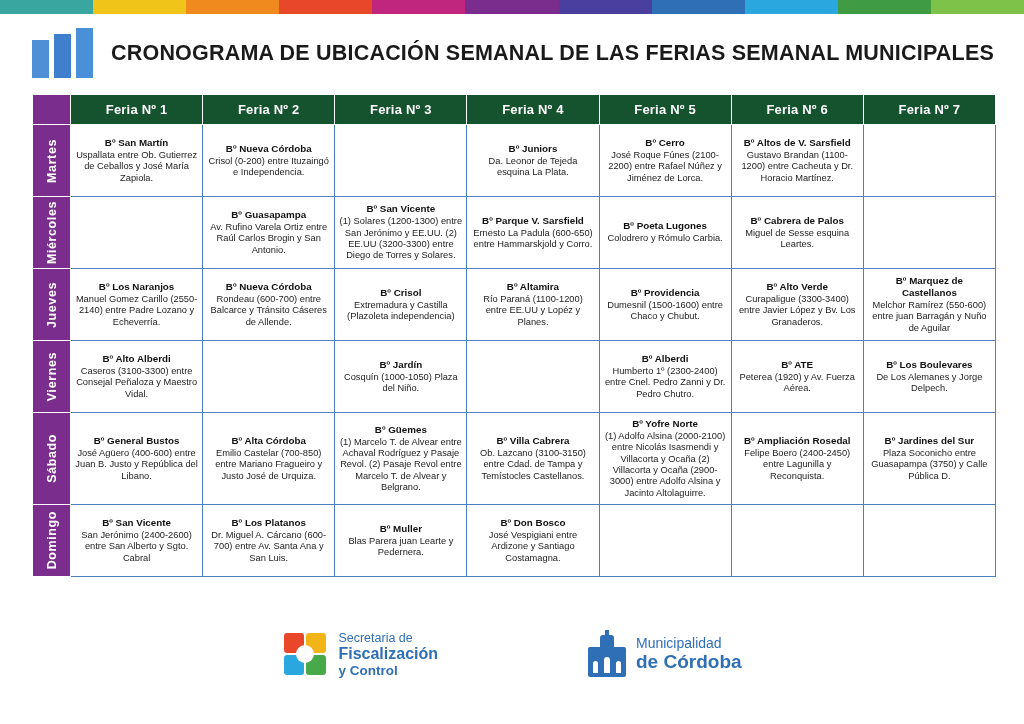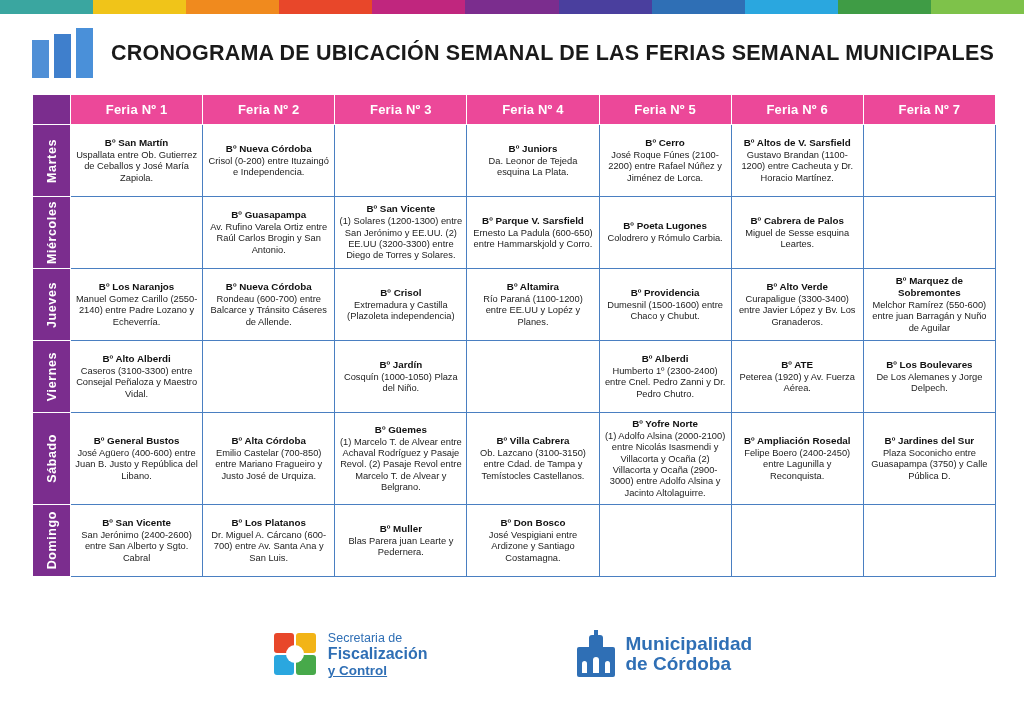--- a/index.html
+++ b/index.html
@@ -49,21 +49,21 @@
   }
   table.sched col.daycol { width: 38px; }
   table.sched col.feriacol { width: 132px; }
 
   table.sched th.corner {
     background: #7b2d8e;
     border: 1px solid #ffffff;
     width: 38px;
   }
   table.sched th.feria-head {
-    background: #ec4899;
+    background: #14532d;
     color: #ffffff;
     font-size: 13px;
     font-weight: bold;
     height: 30px;
     border: 1px solid #ffffff;
     text-align: center;
     letter-spacing: .2px;
   }
   td.day {
     background: #7b2d8e;
@@ -116,33 +116,33 @@
   }
   .fisc-mark i { position: absolute; width: 20px; height: 20px; border-radius: 3px; }
   .fisc-mark i.q1 { left: 2px; top: 2px; background: #e8472a; }
   .fisc-mark i.q2 { left: 24px; top: 2px; background: #f2b417; }
   .fisc-mark i.q3 { left: 2px; top: 24px; background: #2aa7df; }
   .fisc-mark i.q4 { left: 24px; top: 24px; background: #47a94a; }
   .fisc-mark .cut { position: absolute; left: 14px; top: 14px; width: 18px; height: 18px; background: #ffffff; border-radius: 50%; }
   .fisc-text { line-height: 1.12; }
   .fisc-text .l1 { font-size: 12.5px; color: #2f6fb5; }
   .fisc-text .l2 { font-size: 16px; font-weight: bold; color: #2f6fb5; }
-  .fisc-text .l3 { font-size: 13.5px; font-weight: bold; color: #2f6fb5; text-decoration: underline; }
+  .fisc-text .l3 { font-size: 13.5px; font-weight: bold; color: #2f6fb5; }
 
   .muni-mark {
     width: 38px; height: 46px; position: relative;
   }
   .muni-mark .base { position: absolute; bottom: 0; left: 0; width: 38px; height: 30px; background: #2f6fb5; border-radius: 2px; }
   .muni-mark .tower { position: absolute; bottom: 28px; left: 12px; width: 14px; height: 14px; background: #2f6fb5; border-radius: 3px 3px 0 0; }
   .muni-mark .dot { position: absolute; bottom: 42px; left: 17px; width: 4px; height: 5px; background: #2f6fb5; }
   .muni-mark .w1 { position: absolute; bottom: 4px; left: 5px; width: 5px; height: 12px; background: #ffffff; border-radius: 3px 3px 0 0; }
   .muni-mark .w2 { position: absolute; bottom: 4px; left: 16px; width: 6px; height: 16px; background: #ffffff; border-radius: 3px 3px 0 0; }
   .muni-mark .w3 { position: absolute; bottom: 4px; left: 28px; width: 5px; height: 12px; background: #ffffff; border-radius: 3px 3px 0 0; }
   .muni-text { line-height: 1.1; color: #2f6fb5; }
-  .muni-text .m1 { font-size: 19px; font-weight: bold; }
+  .muni-text .m1 { font-size: 14px; font-weight: normal; }
   .muni-text .m2 { font-size: 19px; font-weight: bold; }
 </style>
 </head>
 <body>
 
 <div class="topbar" id="topbar">
     <span style="background: rgb(58, 166, 160); flex: 1 1 0%;"></span>
     <span style="background: rgb(240, 196, 25); flex: 1 1 0%;"></span>
     <span style="background: rgb(240, 138, 30); flex: 1 1 0%;"></span>
     <span style="background: rgb(232, 71, 42); flex: 1 1 0%;"></span>
@@ -265,21 +265,21 @@
           </td>
           <td class="cell">
             <span class="t">Bº Providencia</span>
             <span class="d">Dumesnil (1500-1600) entre Chaco y Chubut.</span>
           </td>
           <td class="cell">
             <span class="t">Bº Alto Verde</span>
             <span class="d">Curapaligue (3300-3400) entre Javier López y Bv. Los Granaderos.</span>
           </td>
           <td class="cell">
-            <span class="t">Bº Marquez de Sobremontes</span>
+            <span class="t">Bº Marquez de Castellanos</span>
             <span class="d">Melchor Ramírez (550-600) entre juan Barragán y Nuño de Aguilar</span>
           </td>
         </tr>
         <tr>
           <td class="day">
             <span>Viernes</span>
           </td>
           <td class="cell">
             <span class="t">Bº Alto Alberdi</span>
             <span class="d">Caseros (3100-3300) entre Consejal Peñaloza y Maestro Vidal.</span>

